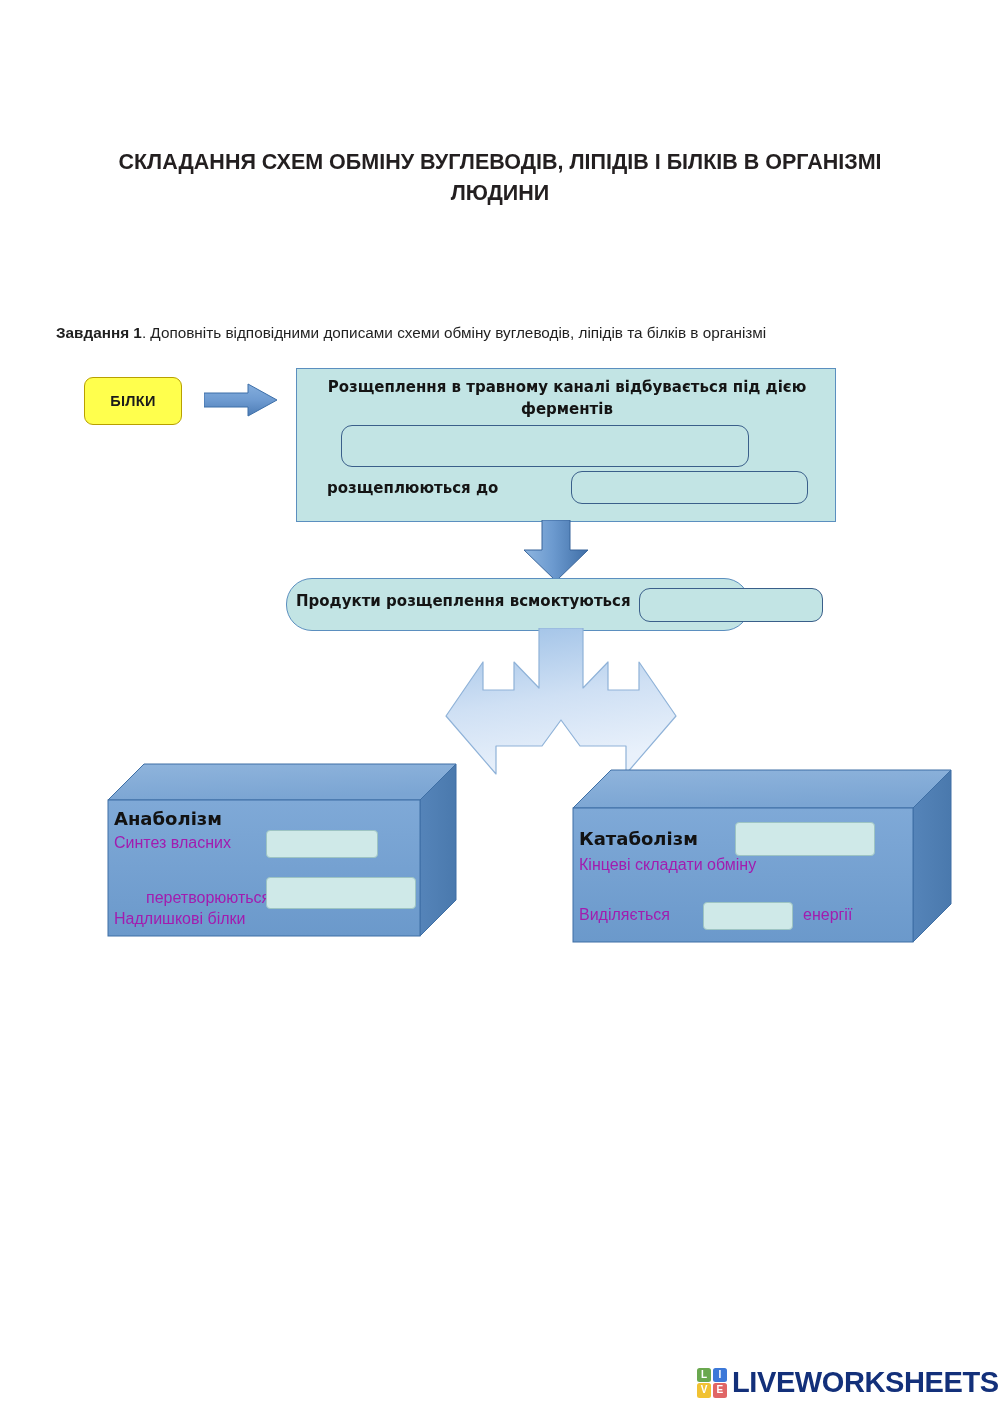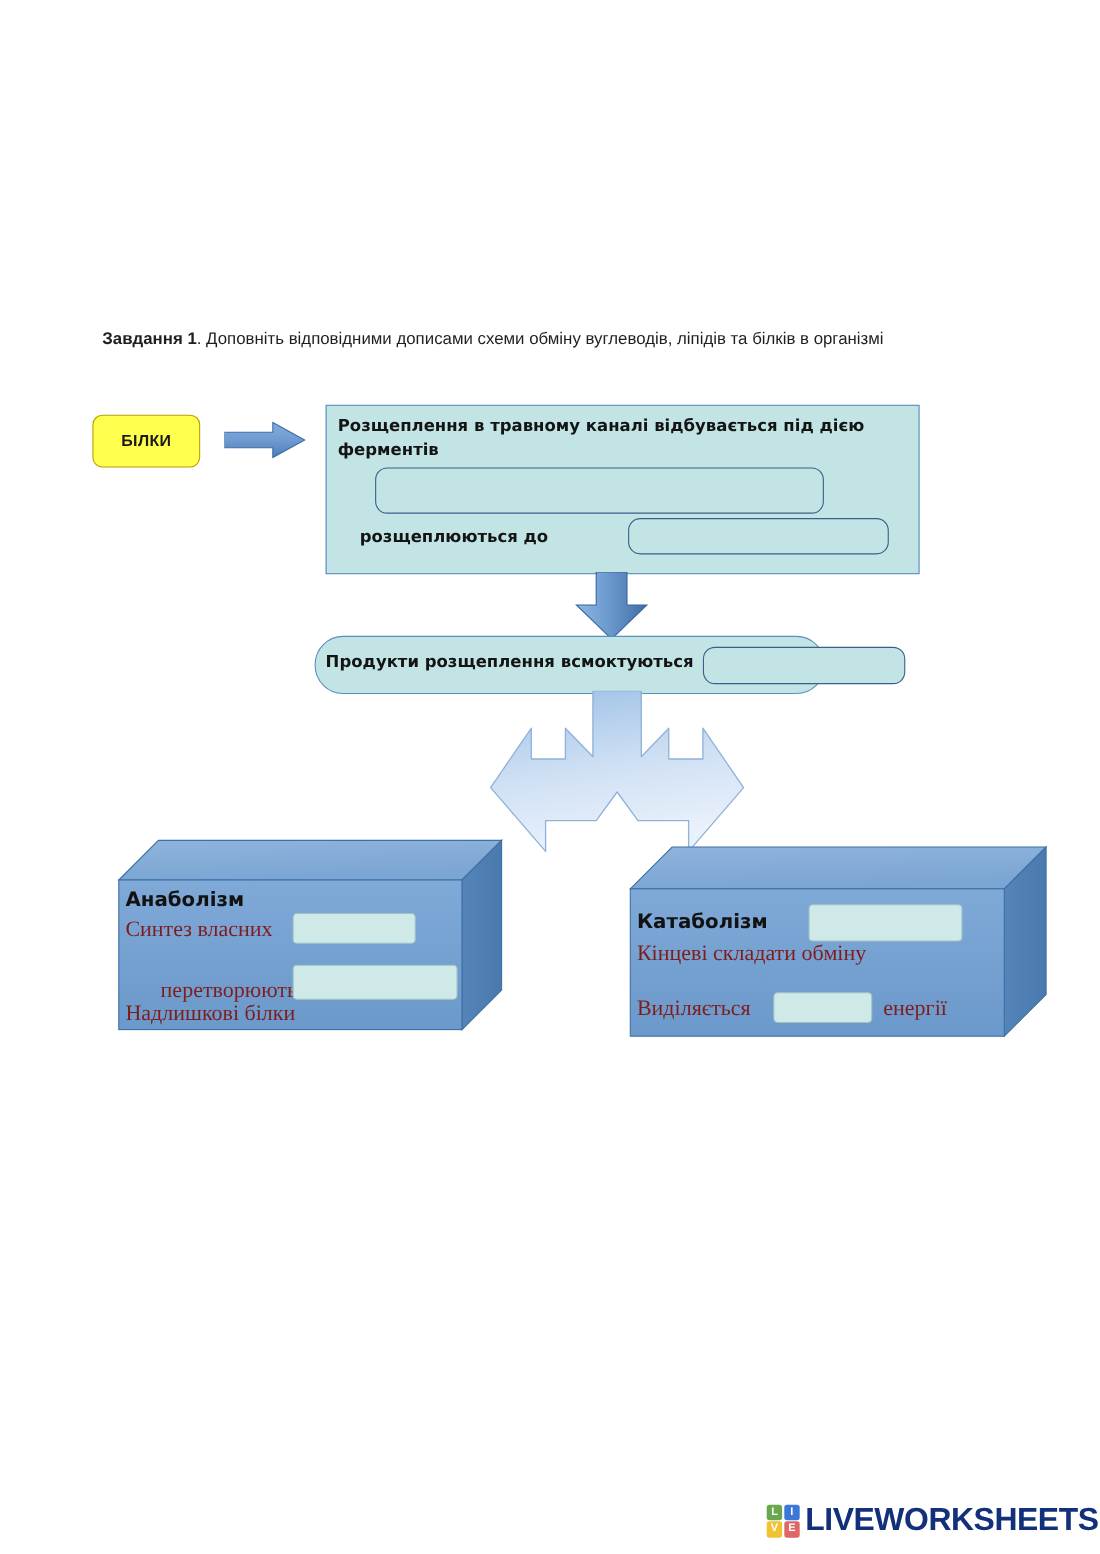--- a/index.html
+++ b/index.html
@@ -28,21 +28,21 @@
     color:#231f20;
   }
 
   
   .para{
     position:absolute;
     font-size:15.3px;line-height:25px;color:#1f1f1f;
   }
   .para b{font-weight:bold;}
   #para-goal{left:56px;top:230px;width:890px;}
-  #para-task{left:56px;top:296px;width:880px;margin-left:37px;}
+  #para-task{left:56px;top:320px;width:880px;}
 
   
   .diagram{position:absolute;left:0;top:0;width:1000px;height:1413px;pointer-events:none;}
   .diagram > *{pointer-events:auto;}
 
   
   .pill-yellow{
     position:absolute;left:84px;top:377px;width:96px;height:46px;
     background:#ffff4d;
     border:1.6px solid #b8a000;
@@ -69,21 +69,21 @@
   #panel-absorb{left:286px;top:578px;width:464px;height:53px;border-radius:26px;}
 
   .panel-text{
     position:absolute;
     font-family:"DejaVu Sans", sans-serif;
     font-weight:bold;
     color:#141414;
   }
   #txt-digestion{
     left:10px;top:7px;width:520px;
-    text-align:left;font-size:15px;line-height:22px;
+    text-align:center;font-size:15px;line-height:22px;
   }
   #txt-split-to{
     left:30px;top:110px;font-size:15px;
   }
   #txt-absorb{
     left:9px;top:13px;font-size:15px;
   }
 
   
   .blank-outline{
@@ -121,22 +121,22 @@
   .box3d .content{position:absolute;}
 
   .b3-title{
     position:absolute;
     font-family:"DejaVu Sans", sans-serif;
     font-weight:bold;font-size:18px;color:#121212;
     white-space:nowrap;
   }
   .b3-line{
     position:absolute;
-    font-family:Liberation Serif, serif;
-    font-size:20px;color:#7f1d1d;white-space:nowrap;
+    font-family:Liberation Sans, sans-serif;
+    font-size:16px;color:#a21caf;white-space:nowrap;
   }
 
   
   .logo{
     position:absolute;left:697px;top:1366px;
     display:flex;align-items:center;gap:5px;
   }
   .logo-mark{
     width:30px;height:30px;
     display:grid;grid-template-columns:1fr 1fr;grid-template-rows:1fr 1fr;
@@ -157,20 +157,21 @@
     font-size:29px;font-weight:bold;color:#13307a;
     letter-spacing:-0.4px;
     font-family:"Liberation Sans", sans-serif;
   }
 </style>
 </head>
 <body>
 
 <div class="page">
 
+  <div class="title-sub">СКЛАДАННЯ СХЕМ ОБМІНУ ВУГЛЕВОДІВ, ЛІПІДІВ І БІЛКІВ В ОРГАНІЗМІ ЛЮДИНИ</div>
 
 
   <div class="para" id="para-task"><b>Завдання 1</b><span>. Доповніть відповідними дописами схеми обміну вуглеводів, ліпідів та білків в організмі</span></div>
 
   <div class="diagram">
 
     <div class="pill-yellow">
       <span>БІЛКИ</span>
     </div>
 

